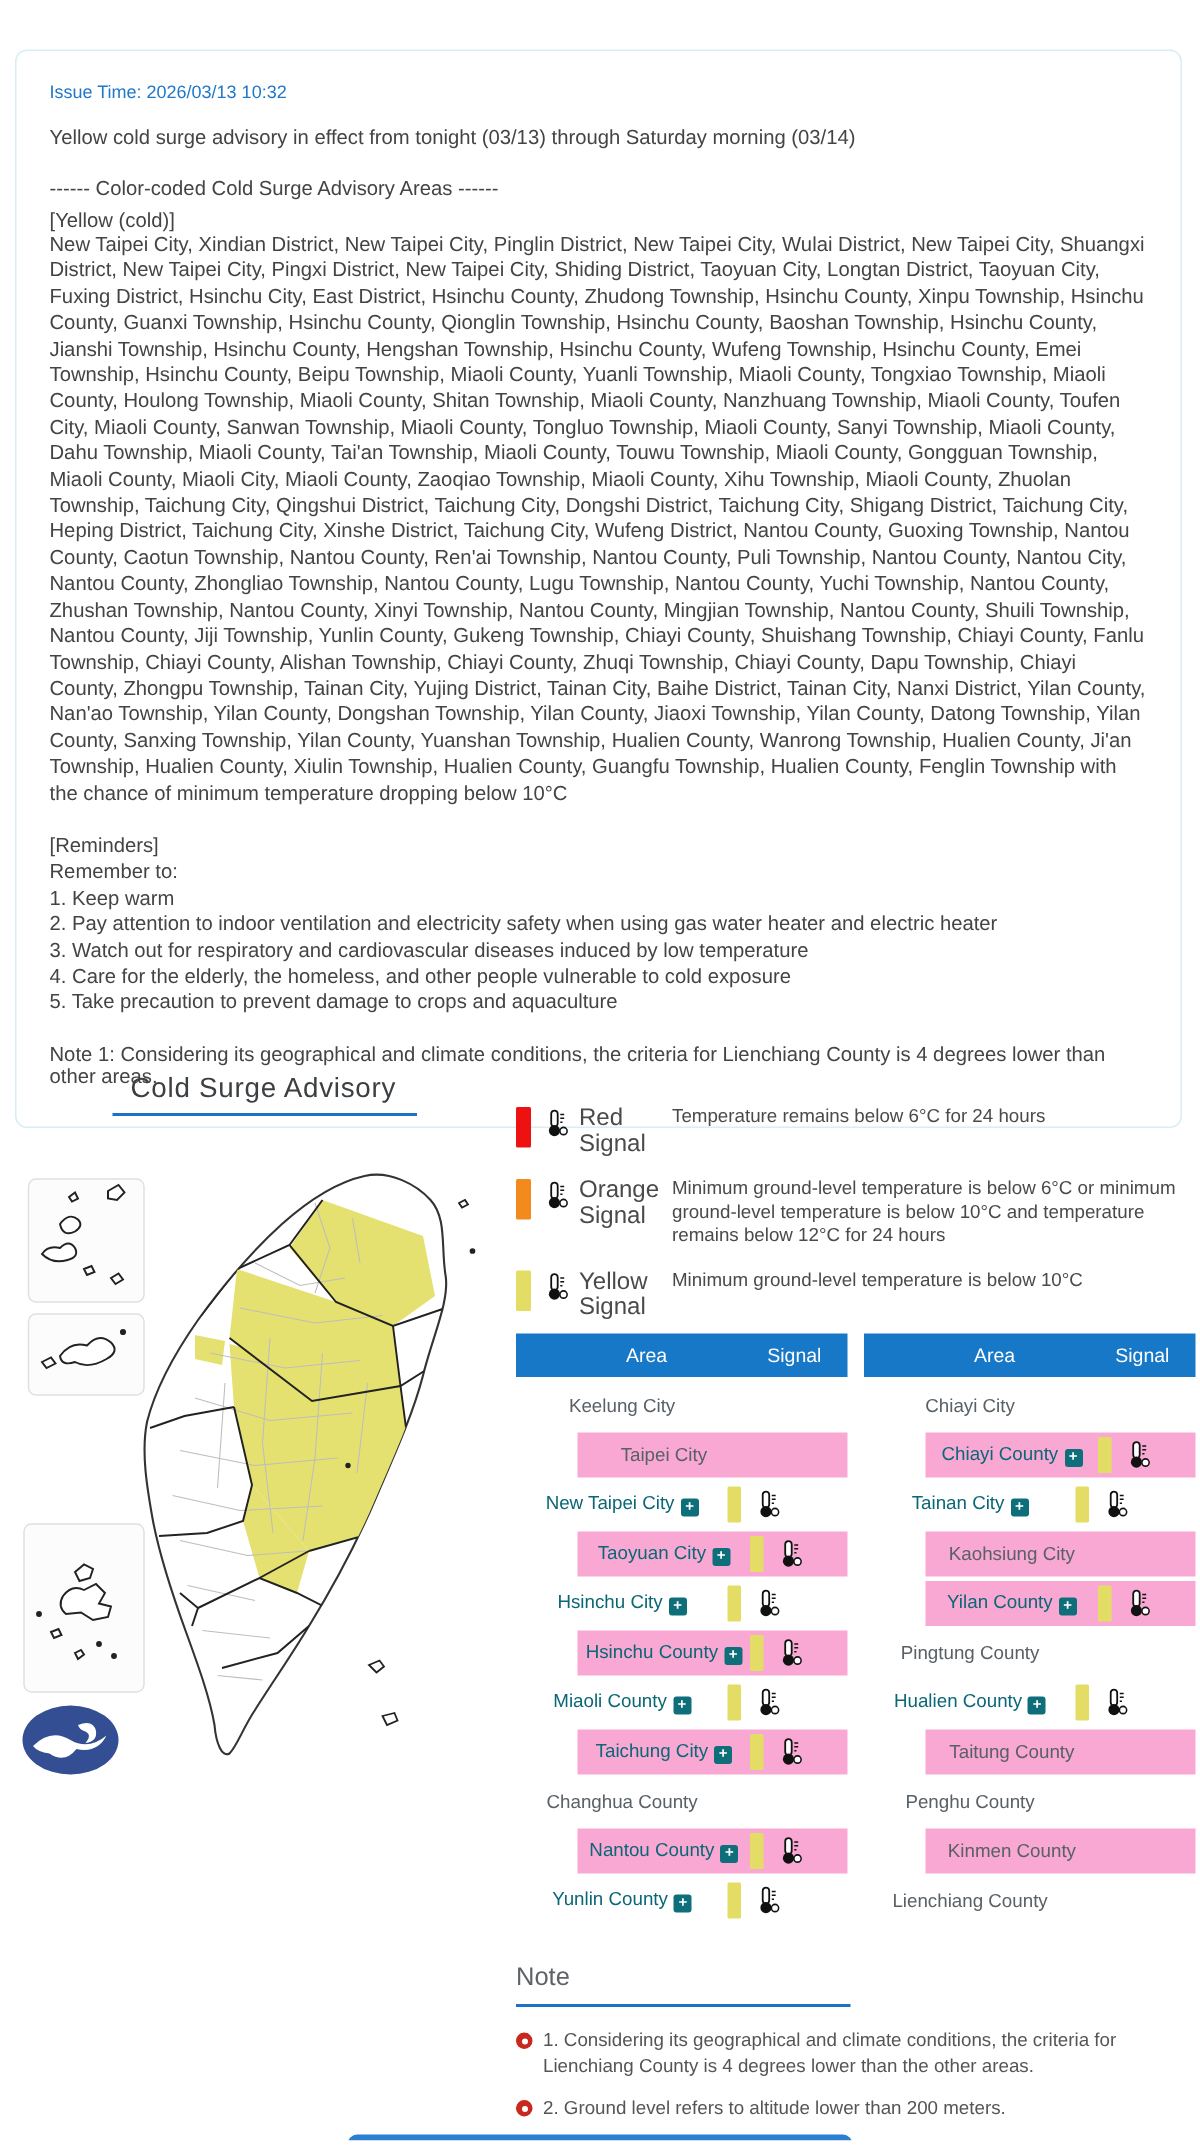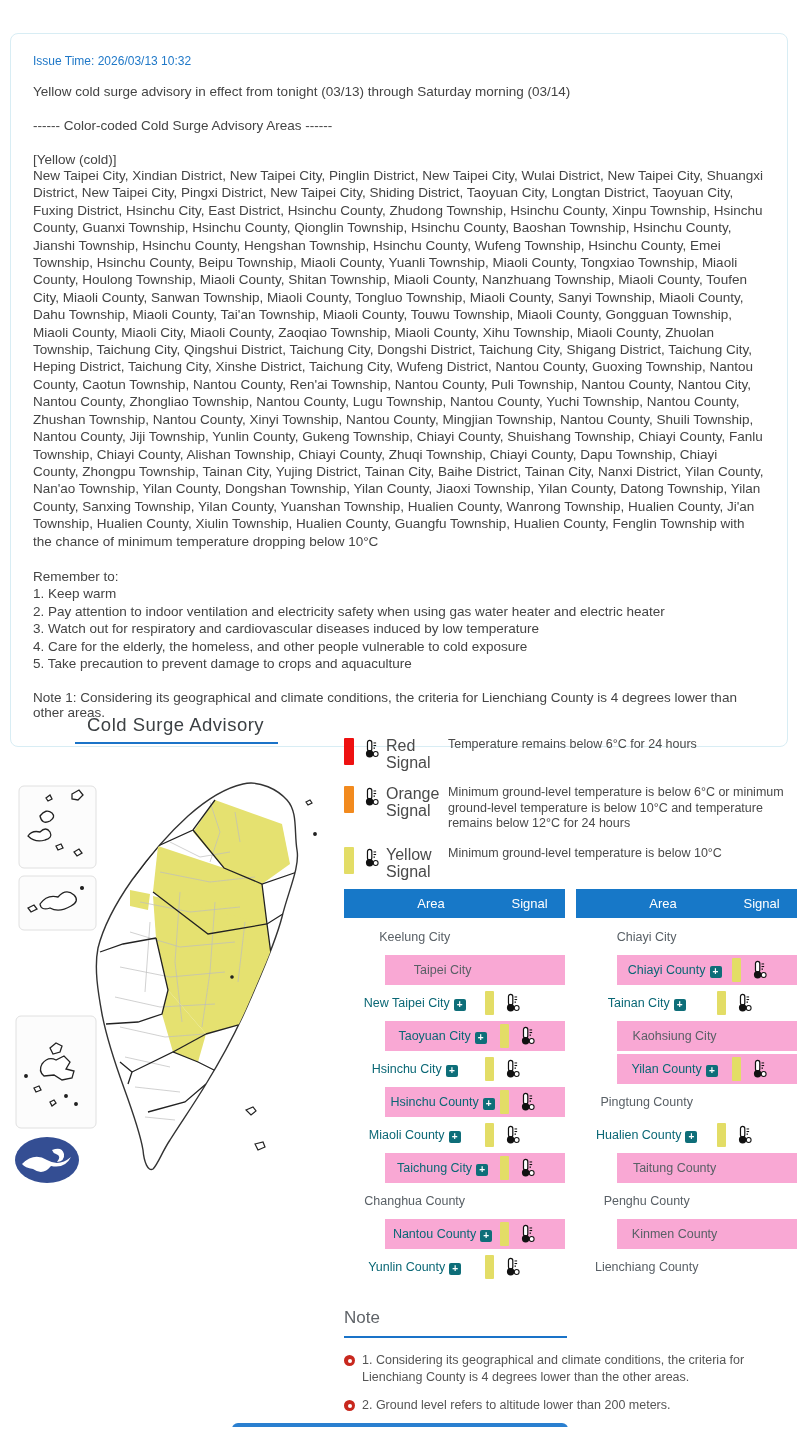--- a/index.html
+++ b/index.html
@@ -4,21 +4,21 @@
 <style>
   html,body{margin:0;padding:0;background:#fff;}
   body{font-family:"Liberation Sans","DejaVu Sans",sans-serif;color:#444;}
   #page{position:relative;width:800px;height:1427px;background:#fff;overflow:hidden;}
 
   
   .card{position:absolute;left:10px;top:33px;width:778px;box-sizing:border-box;
         border:1px solid #d8edf4;border-radius:8px;background:#fff;padding:20px 22px 26px 22px;}
   .issue-time{color:#1f78c8;font-size:12px;margin-bottom:16px;}
   .headline{font-size:13.5px;color:#444;margin-bottom:19px;}
-  .divider-line{font-size:13.5px;color:#444;margin-bottom:19px;}
+  .divider-line{font-size:13.5px;color:#444;margin-bottom:6px;}
   .yellow-label{font-size:13.5px;color:#444;}
   .areas-text{font-size:13.5px;color:#444;line-height:17.4px;}
   .reminders{margin-top:18px;}
   .reminders div{font-size:13.5px;color:#444;line-height:17.4px;}
   .note1{margin-top:18px;font-size:13.5px;color:#444;}
 
   
   .sec-title{position:absolute;left:75px;top:714px;padding:0 14px 6px 12px;
              font-size:18.5px;letter-spacing:.5px;color:#3c4043;border-bottom:2px solid #1a73c8;}
 
@@ -71,20 +71,21 @@
 
 <div id="page">
 
   <div class="card">
     <div class="issue-time">Issue Time: 2026/03/13 10:32</div>
     <div class="headline">Yellow cold surge advisory in effect from tonight (03/13) through Saturday morning (03/14)</div>
     <div class="divider-line">------ Color-coded Cold Surge Advisory Areas ------</div>
     <div class="yellow-label">[Yellow (cold)]</div>
     <div class="areas-text">New Taipei City, Xindian District, New Taipei City, Pinglin District, New Taipei City, Wulai District, New Taipei City, Shuangxi District, New Taipei City, Pingxi District, New Taipei City, Shiding District, Taoyuan City, Longtan District, Taoyuan City, Fuxing District, Hsinchu City, East District, Hsinchu County, Zhudong Township, Hsinchu County, Xinpu Township, Hsinchu County, Guanxi Township, Hsinchu County, Qionglin Township, Hsinchu County, Baoshan Township, Hsinchu County, Jianshi Township, Hsinchu County, Hengshan Township, Hsinchu County, Wufeng Township, Hsinchu County, Emei Township, Hsinchu County, Beipu Township, Miaoli County, Yuanli Township, Miaoli County, Tongxiao Township, Miaoli County, Houlong Township, Miaoli County, Shitan Township, Miaoli County, Nanzhuang Township, Miaoli County, Toufen City, Miaoli County, Sanwan Township, Miaoli County, Tongluo Township, Miaoli County, Sanyi Township, Miaoli County, Dahu Township, Miaoli County, Tai'an Township, Miaoli County, Touwu Township, Miaoli County, Gongguan Township, Miaoli County, Miaoli City, Miaoli County, Zaoqiao Township, Miaoli County, Xihu Township, Miaoli County, Zhuolan Township, Taichung City, Qingshui District, Taichung City, Dongshi District, Taichung City, Shigang District, Taichung City, Heping District, Taichung City, Xinshe District, Taichung City, Wufeng District, Nantou County, Guoxing Township, Nantou County, Caotun Township, Nantou County, Ren'ai Township, Nantou County, Puli Township, Nantou County, Nantou City, Nantou County, Zhongliao Township, Nantou County, Lugu Township, Nantou County, Yuchi Township, Nantou County, Zhushan Township, Nantou County, Xinyi Township, Nantou County, Mingjian Township, Nantou County, Shuili Township, Nantou County, Jiji Township, Yunlin County, Gukeng Township, Chiayi County, Shuishang Township, Chiayi County, Fanlu Township, Chiayi County, Alishan Township, Chiayi County, Zhuqi Township, Chiayi County, Dapu Township, Chiayi County, Zhongpu Township, Tainan City, Yujing District, Tainan City, Baihe District, Tainan City, Nanxi District, Yilan County, Nan'ao Township, Yilan County, Dongshan Township, Yilan County, Jiaoxi Township, Yilan County, Datong Township, Yilan County, Sanxing Township, Yilan County, Yuanshan Township, Hualien County, Wanrong Township, Hualien County, Ji'an Township, Hualien County, Xiulin Township, Hualien County, Guangfu Township, Hualien County, Fenglin Township with the chance of minimum temperature dropping below 10°C</div>
     <div class="reminders">
+      <div>[Reminders]</div>
       <div>Remember to:</div>
       <div id="reminders-list">
           <div>1. Keep warm</div>
           <div>2. Pay attention to indoor ventilation and electricity safety when using gas water heater and electric heater</div>
           <div>3. Watch out for respiratory and cardiovascular diseases induced by low temperature</div>
           <div>4. Care for the elderly, the homeless, and other people vulnerable to cold exposure</div>
           <div>5. Take precaution to prevent damage to crops and aquaculture</div>
         </div>
     </div>
     <div class="note1">Note 1: Considering its geographical and climate conditions, the criteria for Lienchiang County is 4 degrees lower than other areas.</div>

